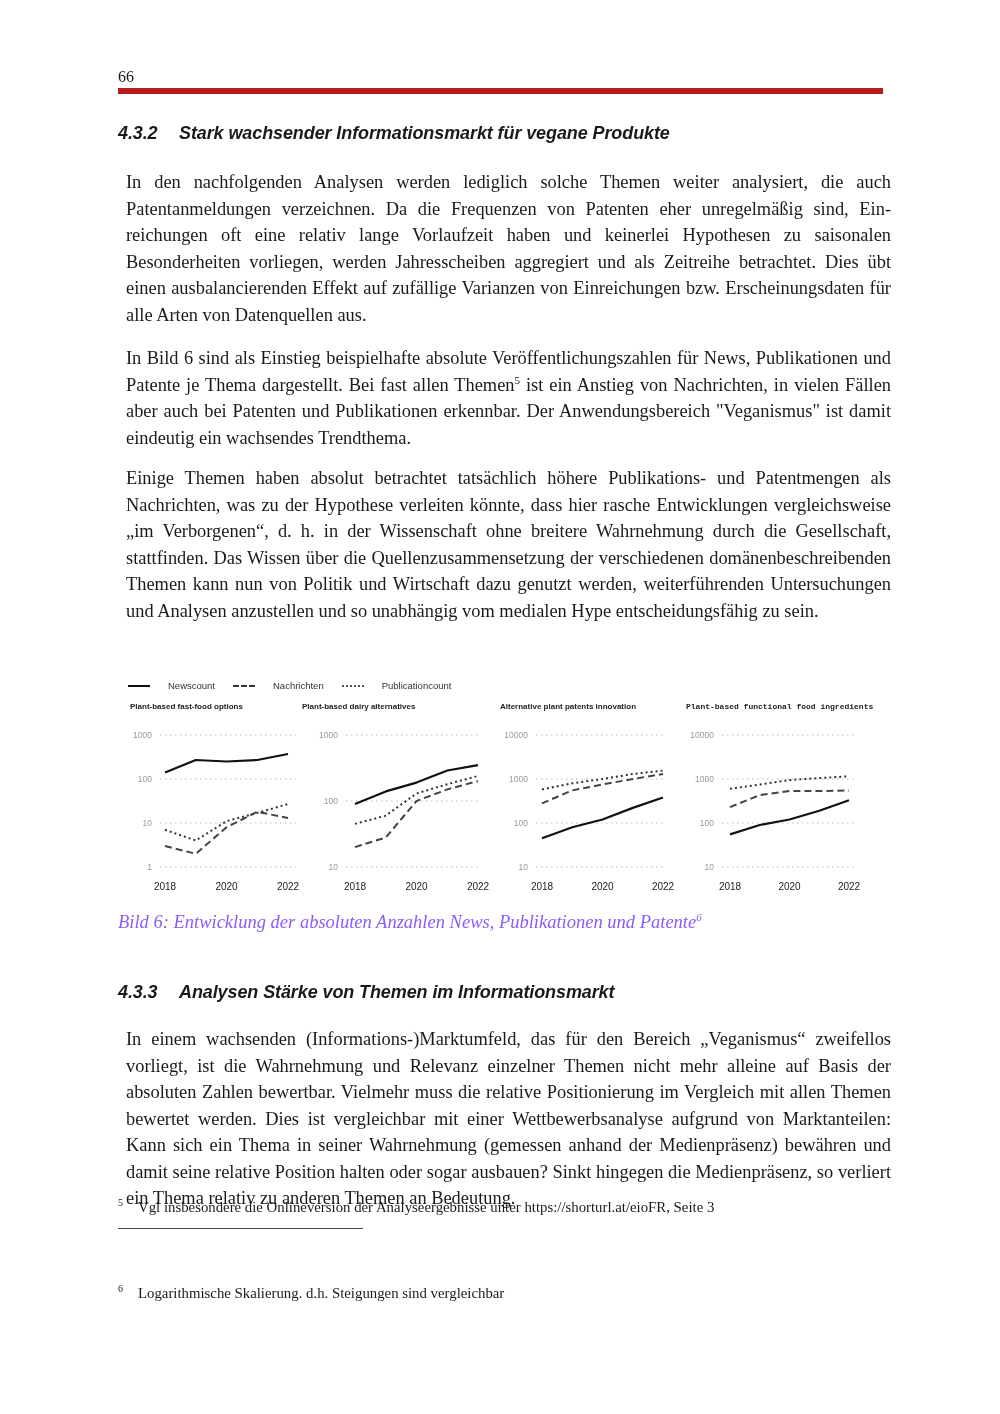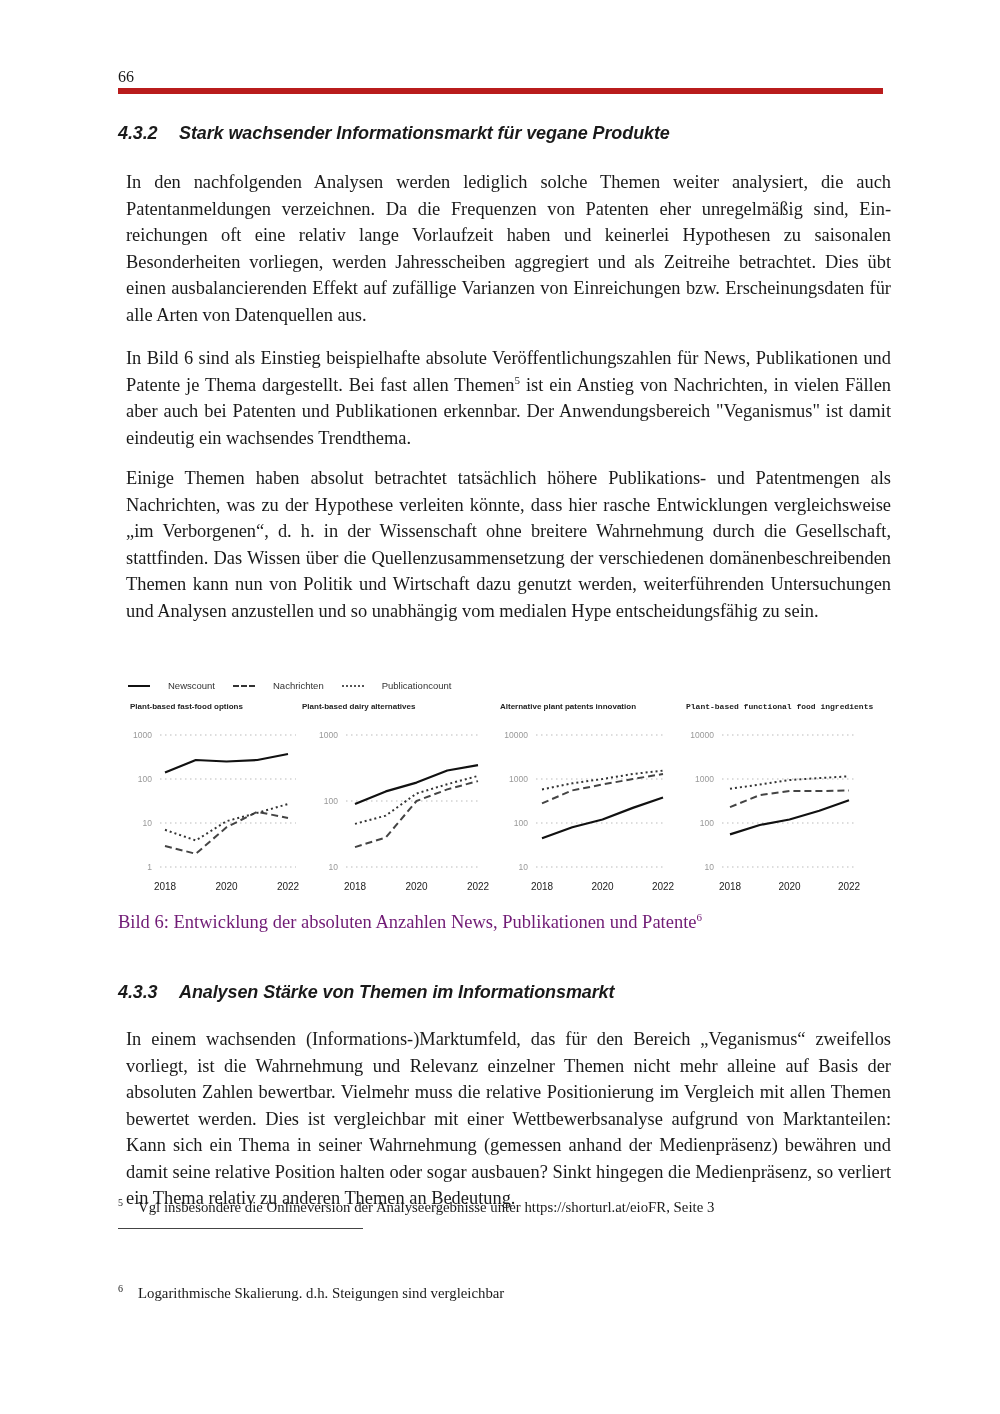--- a/index.html
+++ b/index.html
@@ -15,21 +15,21 @@
   sup { font-size: 11px; line-height: 0; vertical-align: super; }
   .figure { position: absolute; left: 118px; top: 650px; width: 760px; height: 250px; }
   .fig-title { position: absolute; left: 10px; top: 8px; font-size: 11.5px; font-weight: bold; color: #222; letter-spacing: 0.1px; }
   .legend { position: absolute; left: 10px; top: 30px; font-size: 9.5px; color: #333; display: flex; align-items: center; gap: 18px; }
   .legend .seg { display: inline-block; width: 22px; height: 0; vertical-align: middle; }
   .legend .news { border-top: 2px solid #111; }
   .legend .pat { border-top: 2px dashed #333; }
   .legend .pub { border-top: 2px dotted #555; }
   .panel-title { position: absolute; top: 52px; font-size: 8px; font-weight: bold; color: #222; }
   svg.charts { position: absolute; left: 0; top: 0; }
-  .caption { position: absolute; left: 118px; top: 912px; font-size: 18.5px; color: #701a75; }
+  .caption { position: absolute; left: 118px; top: 912px; font-size: 18.5px; font-style: italic; color: #8b5cf6; }
   .fn-rule { position: absolute; left: 118px; top: 1228px; width: 245px; border-top: 1px solid #444; }
   .footnote { position: absolute; left: 118px; font-size: 14.8px; }
   .footnote .mark { display: inline-block; width: 20px; font-size: 10px; vertical-align: top; position: relative; top: -2px; }
 </style>
 </head>
 <body class="serif">
 
 <div class="header">
   <span class="page-no">66</span>
 </div>

